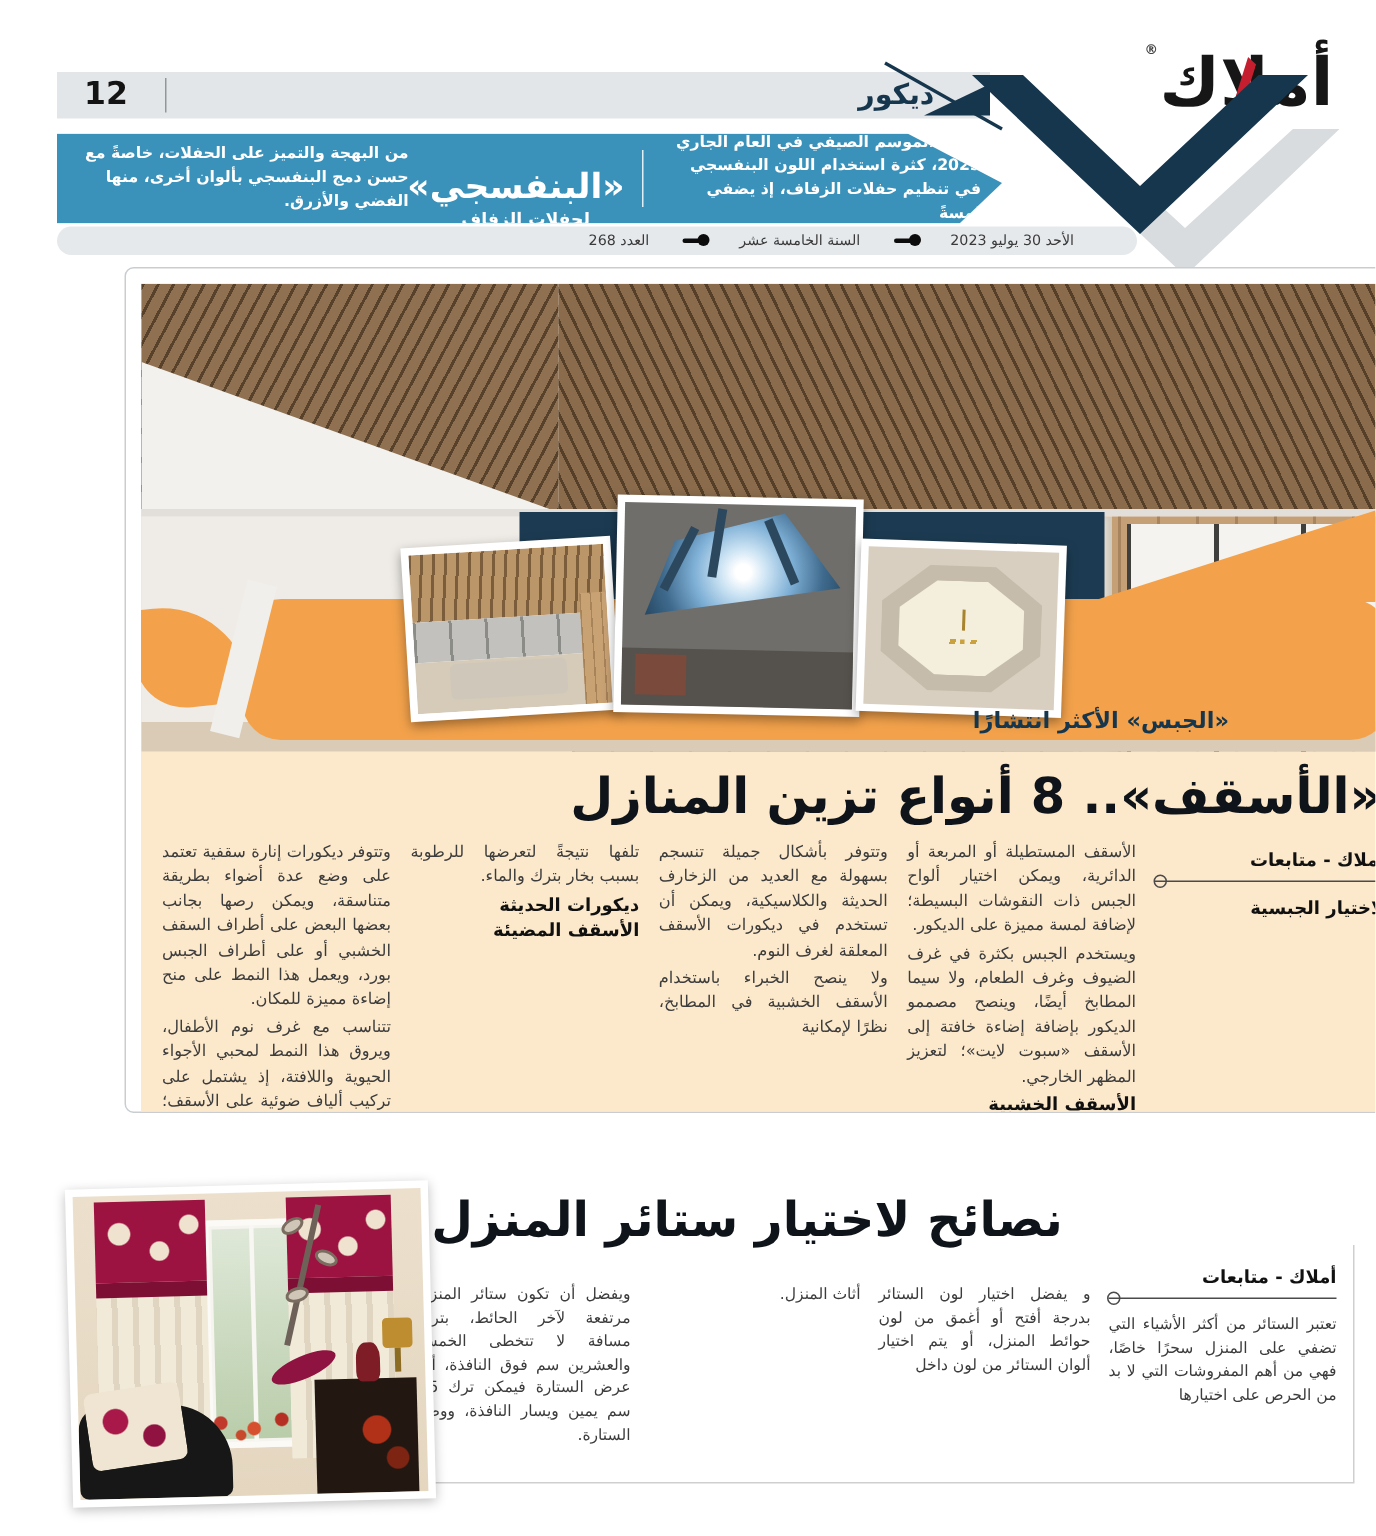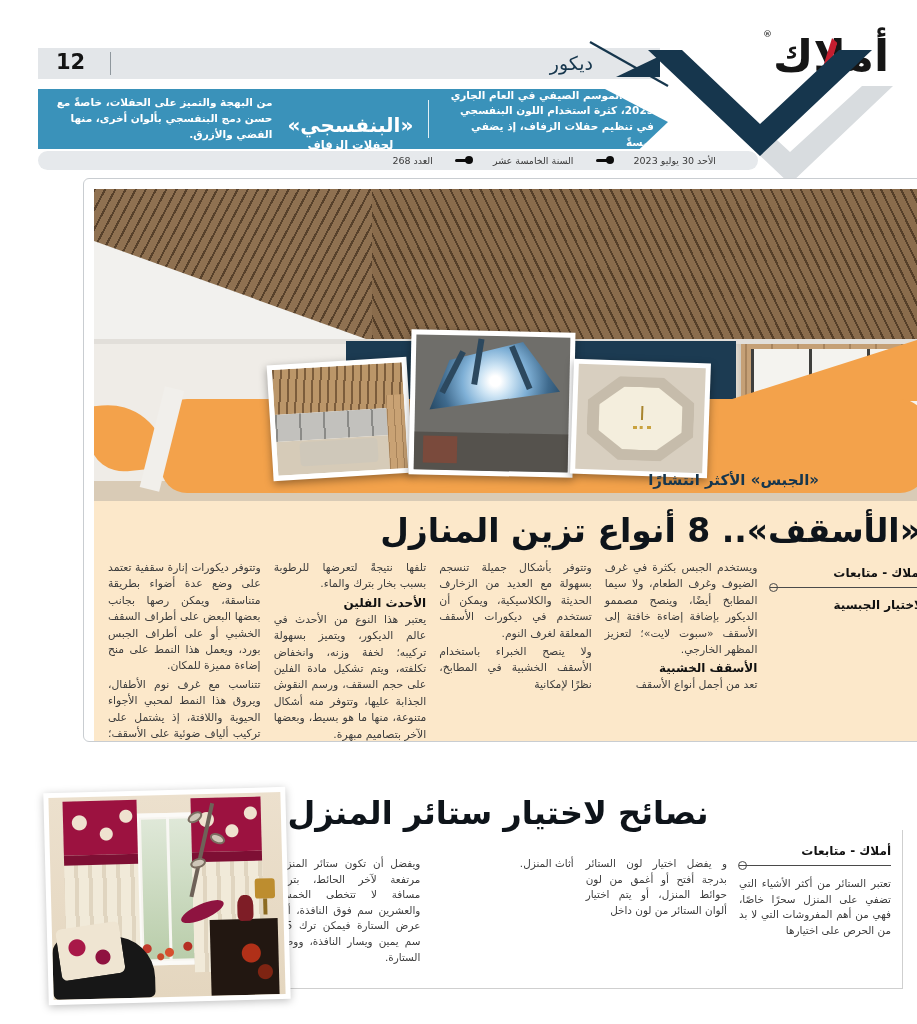--- a/index.html
+++ b/index.html
@@ -4,38 +4,38 @@
 <style>
   * { margin:0; padding:0; box-sizing:border-box; }
   html,body { background:#fff; }
   body { font-family:"DejaVu Sans", sans-serif; }
   .page { position:relative; width:917px; height:1024px; background:#fff; overflow:hidden; direction:rtl; }
 
   
   .topbar { position:absolute; left:38px; top:48px; width:622px; height:31px; background:#e3e6e9; }
   .pagenum { position:absolute; left:18px; top:2px; font-size:21px; font-weight:bold; color:#141414; direction:ltr; }
   .topbar-divider { position:absolute; left:72px; top:4px; width:1px; height:23px; background:#8f979d; }
-  .section-label { position:absolute; right:67px; top:4px; font-size:19px; font-weight:normal; color:#16364d; }
+  .section-label { position:absolute; right:37px; top:4px; font-size:19px; font-weight:bold; color:#16364d; }
   .bar-wedge { position:absolute; left:588px; top:40px; width:82px; height:48px; }
 
   .logo { position:absolute; right:28px; top:34px; font-size:44px; font-weight:bold; color:#161616; line-height:1; letter-spacing:-1px; }
   .logo .reg { position:absolute; left:-10px; top:-4px; font-size:9px; color:#444; letter-spacing:0; }
   .logo-mark { position:absolute; left:46%; top:4px; width:9px; height:32px; background:#c41e2f;
                transform:rotate(12deg); clip-path:polygon(30% 0,100% 12%,68% 100%,0 88%); }
   .chevron-svg { position:absolute; left:648px; top:44px; width:245px; height:142px; }
 
   .promo { position:absolute; left:38px; top:89px; width:630px; height:60px; background:#3a92ba;
            clip-path:polygon(0 0,90% 0,100% 55%,95.5% 100%,0 100%);
            display:flex; align-items:center; padding:0 14px; gap:12px; color:#fff; }
   .promo p { font-size:10.5px; font-weight:bold; line-height:1.5; text-align:right; }
   .promo .pr { width:218px; }
   .promo .pl { width:226px; }
   .promo-divider { width:1px; height:38px; background:rgba(255,255,255,.85); flex:none; }
   .promo-titleblock { width:132px; text-align:center; flex:none; }
-  .promo-title { font-size:20px; font-weight:bold; line-height:1.05;margin-top:28px; }
+  .promo-title { font-size:23px; font-weight:bold; line-height:1.05;margin-top:28px; }
   .promo-sub { font-size:11.5px; font-weight:bold; margin-top:2px; }
 
   .datebar { position:absolute; left:38px; top:151px; width:720px; height:19px; background:#e6e9ec;
              border-radius:10px; display:flex; align-items:center; gap:22px; padding-right:42px;
              font-size:9.5px; color:#3a3a3a; }
   .key { display:inline-block; position:relative; width:16px; height:3px; background:#0c0c0c; border-radius:2px; flex:none; }
   .key::after { content:""; position:absolute; right:-2px; top:-2.6px; width:8px; height:8px; background:#0c0c0c; border-radius:50%; }
 
   
   .card { position:absolute; left:38px; top:178px; width:865px; height:564px; background:#fff;
@@ -265,32 +265,32 @@
     </div>
 
     <div class="peach">
       <h1 class="headline">«الأسقف».. 8 أنواع تزين المنازل</h1>
       <div class="cols-main">
           <div class="col">
             <div class="byline"><span>أملاك - متابعات</span><div class="rule"></div></div>
             <h4>لاختيار الجبسية</h4>
           </div>
           <div class="col">
+            <p>الأسقف المستطيلة أو المربعة أو الدائرية، ويمكن اختيار ألواح الجبس ذات النقوشات البسيطة؛ لإضافة لمسة مميزة على الديكور.</p>
             <p>ويستخدم الجبس بكثرة في غرف الضيوف وغرف الطعام، ولا سيما المطابخ أيضًا، وينصح مصممو الديكور بإضافة إضاءة خافتة إلى الأسقف «سبوت لايت»؛ لتعزيز المظهر الخارجي.</p>
             <h4>الأسقف الخشبية</h4>
             <p>تعد من أجمل أنواع الأسقف</p>
           </div>
           <div class="col">
             <p>وتتوفر بأشكال جميلة تنسجم بسهولة مع العديد من الزخارف الحديثة والكلاسيكية، ويمكن أن تستخدم في ديكورات الأسقف المعلقة لغرف النوم.</p>
             <p>ولا ينصح الخبراء باستخدام الأسقف الخشبية في المطابخ، نظرًا لإمكانية</p>
           </div>
           <div class="col">
             <p>تلفها نتيجةً لتعرضها للرطوبة بسبب بخار بترك والماء.</p>
-            <h4>الأحدث الفلين</h4>
-            <p>يعتبر هذا النوع من الأحدث في عالم الديكور، ويتميز بسهولة تركيبه؛ لخفة وزنه، وانخفاض تكلفته، ويتم تشكيل مادة الفلين على حجم السقف، ورسم النقوش الجذابة عليها، وتتوفر منه أشكال متنوعة، منها ما هو بسيط، وبعضها الآخر بتصاميم مبهرة.</p>
+            <h4>ديكورات الحديثة</h4>
             <h4>الأسقف المضيئة</h4>
           </div>
           <div class="col">
             <p>وتتوفر ديكورات إنارة سقفية تعتمد على وضع عدة أضواء بطريقة متناسقة، ويمكن رصها بجانب بعضها البعض على أطراف السقف الخشبي أو على أطراف الجبس بورد، ويعمل هذا النمط على منح إضاءة مميزة للمكان.</p>
             <p>تتناسب مع غرف نوم الأطفال، ويروق هذا النمط لمحبي الأجواء الحيوية واللافتة، إذ يشتمل على تركيب ألياف ضوئية على الأسقف؛ لتبدو وكأنها سماء تتلألأ بالنجوم.</p>
           </div>
         </div>
     </div>
   </div>
 

